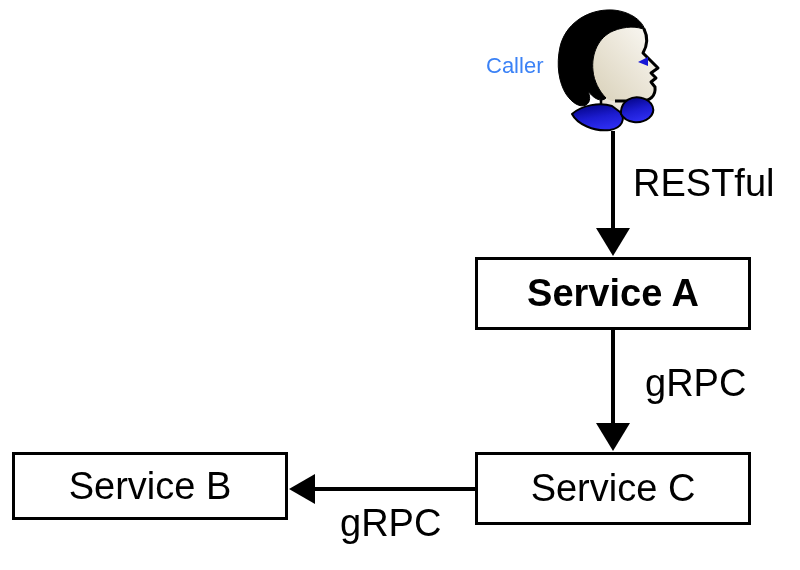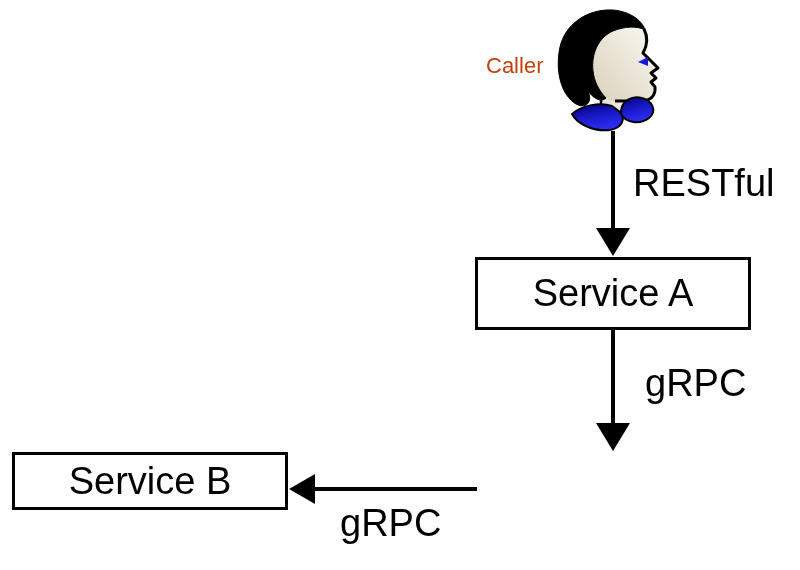--- a/index.html
+++ b/index.html
@@ -27,41 +27,41 @@
     box-sizing: border-box;
     background: #ffffff;
     border: 3px solid #000000;
     display: flex;
     align-items: center;
     justify-content: center;
     font-size: 38px;
     color: #000000;
     white-space: nowrap;
   }
-  .node-a { left: 475px; top: 257px; width: 276px; height: 73px; }
+  .node-a { left: 475px; top: 257px; width: 276px; height: 73px; font-weight: bold; }
   .node-c { left: 475px; top: 452px; width: 276px; height: 73px; }
-  .node-b { left: 12px;  top: 452px; width: 276px; height: 58px; }
+  .node-b { left: 12px;  top: 452px; width: 276px; height: 68px; }
   .edge-label {
     position: absolute;
     font-size: 38px;
     line-height: 1;
     color: #000000;
     white-space: nowrap;
     text-align: center;
   }
   .label-restful { left: 633px; top: 164px; }
   .label-grpc-ac { left: 645px; top: 364px; }
   .label-grpc-cb { left: 340px; top: 504px; }
   .actor-label {
     position: absolute;
     left: 486px;
     top: 55px;
     font-size: 22px;
     line-height: 1;
-    color: #c2410c;
+    color: #3b82f6;
     white-space: nowrap;
   }
   .actor-icon {
     position: absolute;
     left: 552px;
     top: 6px;
     width: 120px;
     height: 132px;
   }
 </style>
@@ -152,14 +152,17 @@
   <div class="edge-label label-restful">RESTful</div>
   <div class="edge-label label-grpc-ac">gRPC</div>
   <div class="edge-label label-grpc-cb">gRPC</div>
 
   <div class="node node-a">
     <span>Service A</span>
   </div>
   <div class="node node-b">
     <span>Service B</span>
   </div>
+  <div class="node node-c">
+    <span>Service C</span>
+  </div>
 
 </div>
 
 </body></html>

